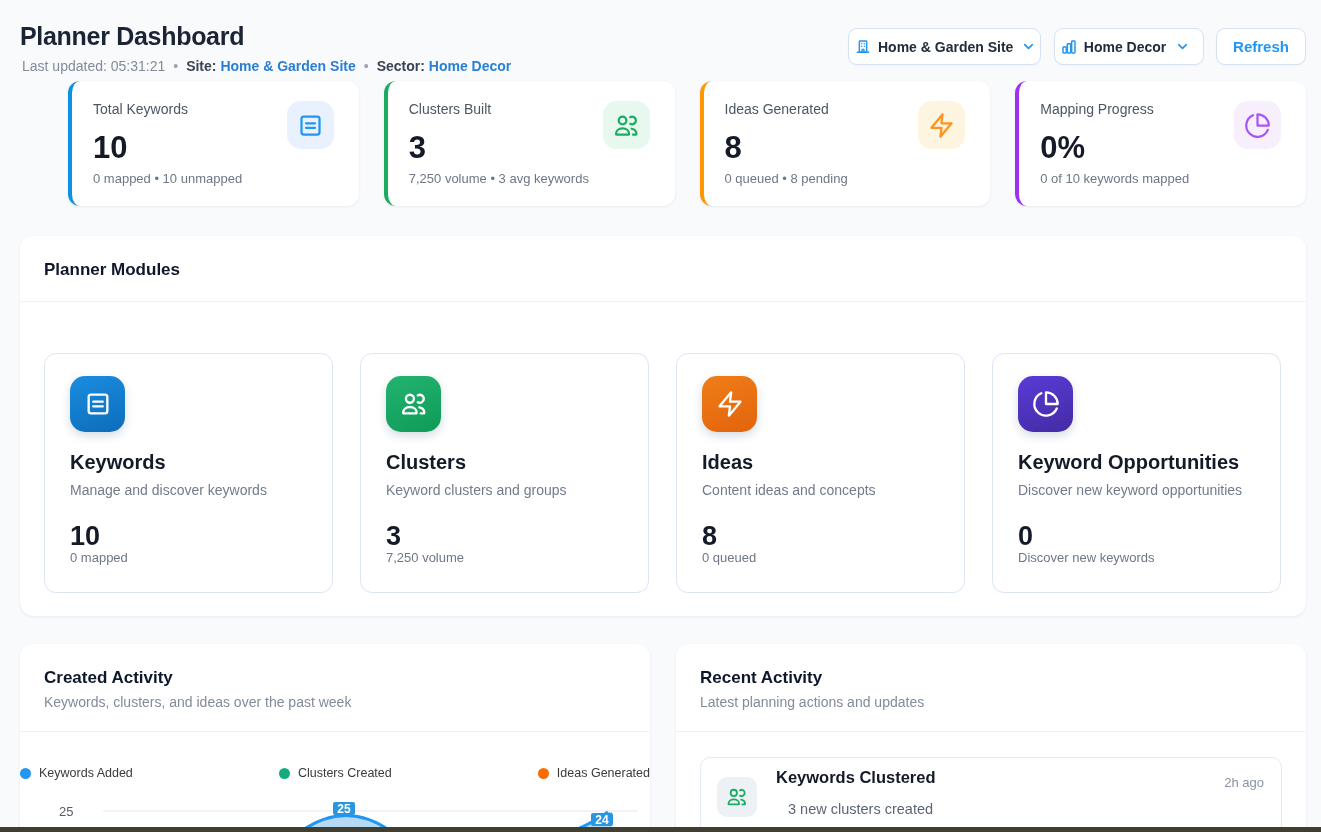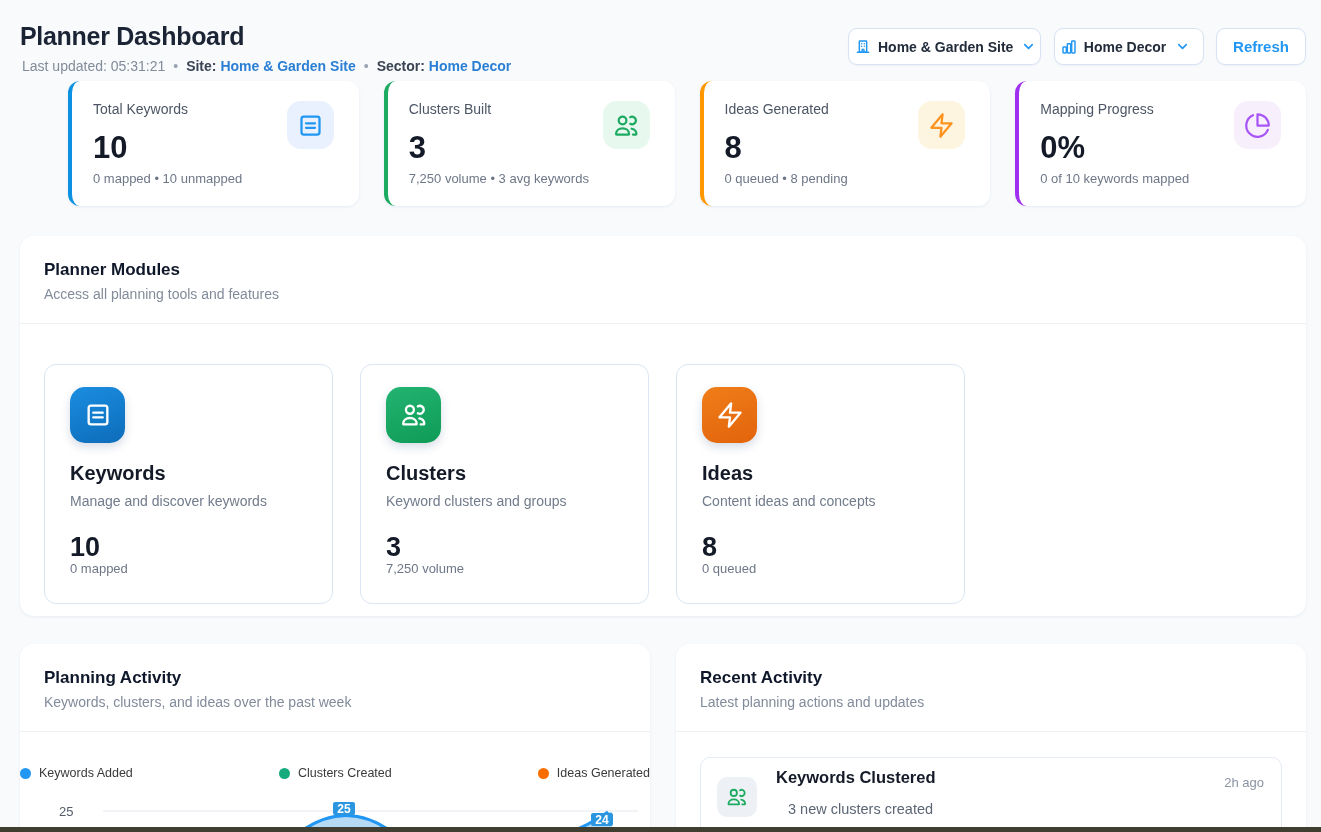--- a/index.html
+++ b/index.html
@@ -33,21 +33,21 @@
 .stat .ic { position:absolute; right:25px; top:20px; width:47px; height:48px; border-radius:14px; display:flex; align-items:center; justify-content:center; }
 
 
 .card { position:absolute; background:#fff; border-radius:14px; box-shadow:0 1px 3px rgba(30,60,110,0.08); }
 .card .hd { padding:24px 24px 0 24px; }
 .card .hd h2 { font-size:17px; font-weight:700; color:#0f172a; }
 .card .hd p { font-size:14px; color:#828b9a; margin-top:6px; }
 .card .divider { border-bottom:1px solid #eef1f6; margin-top:21px; }
 
 #modules { top:236px; left:0; width:1286px; height:380px; }
-.tiles { position:absolute; top:128px; left:24px; display:flex; gap:27px; }
+.tiles { position:absolute; top:117px; left:24px; display:flex; gap:27px; }
 .tile { width:289px; height:240px; border:1px solid #dbe5f3; border-radius:12px; position:relative; background:#fff; }
 .tile .tic { position:absolute; left:25px; top:22px; width:55px; height:56px; border-radius:15px; display:flex; align-items:center; justify-content:center; box-shadow:0 4px 10px rgba(30,60,110,0.18); }
 .tile h3 { position:absolute; left:25px; top:97px; font-size:20px; font-weight:800; color:#141a27; }
 .tile .d { position:absolute; left:25px; top:128px; font-size:14px; color:#717b8b; }
 .tile .n { position:absolute; left:25px; top:167px; font-size:27px; font-weight:800; color:#141a27; }
 .tile .s { position:absolute; left:25px; top:196px; font-size:13px; color:#6e7787; }
 
 
 #activity { top:644px; left:0; width:630px; height:260px; }
 #recent { top:644px; left:656px; width:630px; height:260px; }
@@ -144,21 +144,20 @@
             <path d="M21.21 15.89A10 10 0 1 1 8 2.83"></path>
             <path d="M22 12A10 10 0 0 0 12 2v10z"></path>
           </svg>
       </div>
     </div>
   </div>
 
   <div class="card" id="modules">
     <div class="hd">
       <h2>Planner Modules</h2>
-      <p>Access all planning tools and features</p>
     </div>
     <div class="divider"></div>
     <div class="tiles">
       <div class="tile">
         <div class="tic" style="background:linear-gradient(160deg,#1b8de0,#0d6cba);">
           <svg width="28" height="28" viewBox="0 0 24 24" fill="none" stroke="#fff" stroke-width="2" stroke-linecap="round" stroke-linejoin="round">
               <rect x="4" y="4" width="16" height="16" rx="2"></rect>
               <line x1="8" y1="10" x2="16" y2="10"></line>
               <line x1="8" y1="14" x2="16" y2="14"></line>
             </svg>
@@ -186,26 +185,38 @@
         <div class="tic" style="background:linear-gradient(160deg,#f07d18,#e2640c);">
           <svg width="28" height="28" viewBox="0 0 24 24" fill="none" stroke="#fff" stroke-width="2" stroke-linecap="round" stroke-linejoin="round">
               <polygon points="13 2 3 14 12 14 11 22 21 10 12 10 13 2"></polygon>
             </svg>
         </div>
         <h3>Ideas</h3>
         <div class="d">Content ideas and concepts</div>
         <div class="n">8</div>
         <div class="s">0 queued</div>
       </div>
+      <div class="tile">
+        <div class="tic" style="background:linear-gradient(160deg,#5a3bd6,#432ba4);">
+          <svg width="28" height="28" viewBox="0 0 24 24" fill="none" stroke="#fff" stroke-width="2" stroke-linecap="round" stroke-linejoin="round">
+              <path d="M21.21 15.89A10 10 0 1 1 8 2.83"></path>
+              <path d="M22 12A10 10 0 0 0 12 2v10z"></path>
+            </svg>
+        </div>
+        <h3>Keyword Opportunities</h3>
+        <div class="d">Discover new keyword opportunities</div>
+        <div class="n">0</div>
+        <div class="s">Discover new keywords</div>
+      </div>
     </div>
   </div>
 
   <div class="card" id="activity">
     <div class="hd">
-      <h2>Planning Activity</h2>
+      <h2>Created Activity</h2>
       <p>Keywords, clusters, and ideas over the past week</p>
     </div>
     <div class="divider"></div>
     <div class="legend">
       <span><i style="background:#2196f3;"></i>Keywords Added</span>
       <span><i style="background:#16ab7c;"></i>Clusters Created</span>
       <span><i style="background:#f96d00;"></i>Ideas Generated</span>
     </div>
   </div>
 

